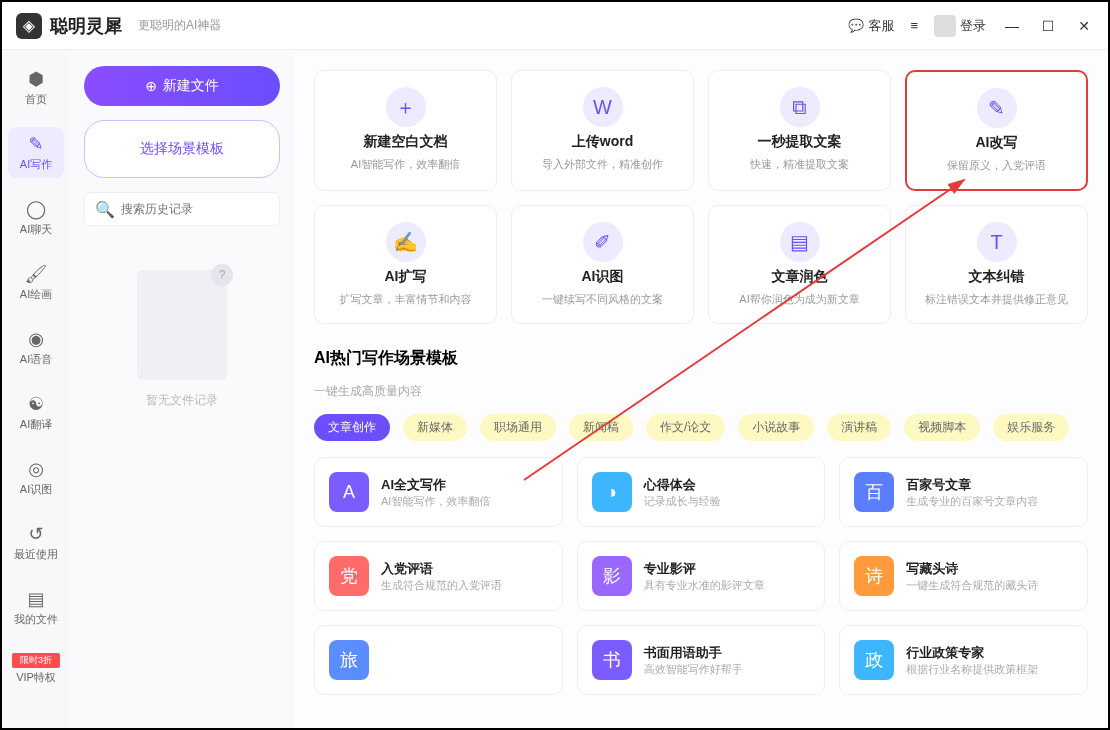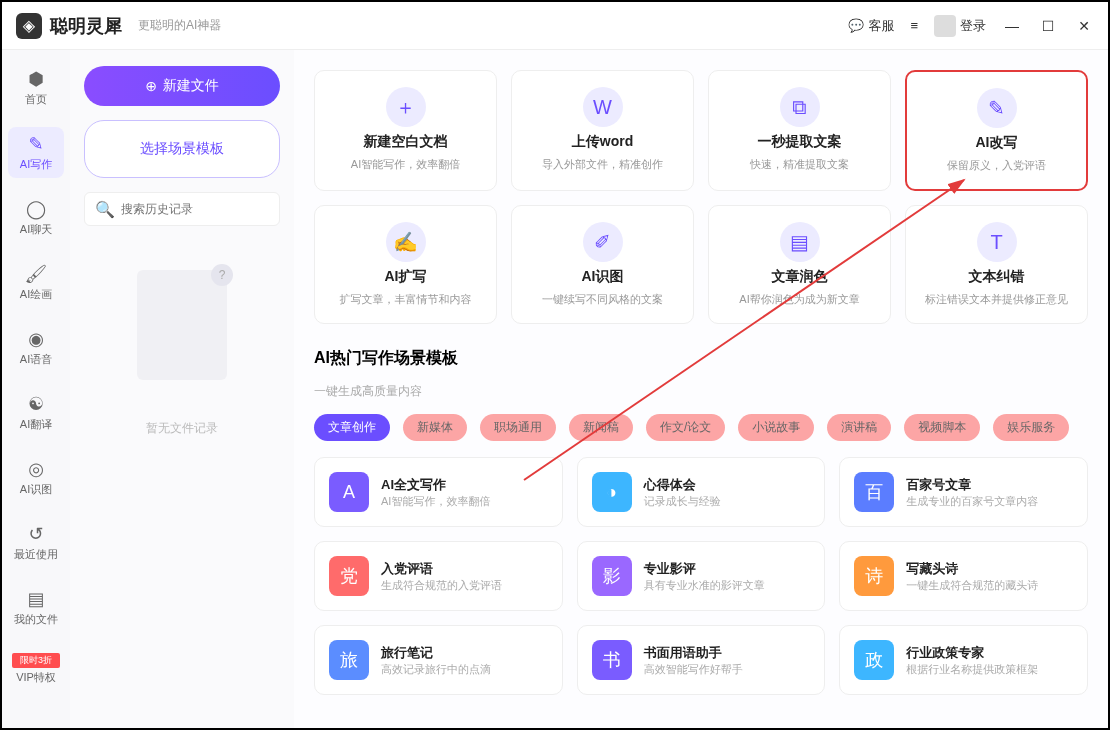--- a/index.html
+++ b/index.html
@@ -23,40 +23,40 @@
 .nav-icon { width: 22px; height: 22px; display: flex; align-items: center; justify-content: center; font-size: 18px; }
 .badge-red { background: #ff4d4f; color: #fff; font-size: 9px; padding: 1px 8px; border-radius: 2px; }
 
 
 .side { width: 224px; background: #fafafc; padding: 16px 14px; display: flex; flex-direction: column; gap: 14px; }
 .btn-primary { width: 100%; height: 40px; background: linear-gradient(90deg,#8a4dff,#6b4eff); color: #fff; border: none; border-radius: 20px; font-size: 14px; display: flex; align-items: center; justify-content: center; gap: 6px; cursor: pointer; }
 .btn-outline { width: 100%; height: 58px; background: #fff; color: #6b4eff; border: 1px solid #c9c0ff; border-radius: 20px; font-size: 14px; cursor: pointer; }
 .side-label { font-size: 13px; color: #333; display: flex; align-items: center; gap: 4px; }
 .search-box { width: 100%; height: 34px; background: #fff; border: 1px solid #eee; border-radius: 6px; display: flex; align-items: center; padding: 0 10px; gap: 6px; }
 .search-box input { border: none; outline: none; font-size: 12px; flex: 1; background: transparent; }
-.empty { display: flex; flex-direction: column; align-items: center; margin-top: 30px; color: #bbb; font-size: 12px; gap: 28px; }
+.empty { display: flex; flex-direction: column; align-items: center; margin-top: 30px; color: #bbb; font-size: 12px; }
 .empty-ill { width: 90px; height: 110px; background: #f0f0f4; border-radius: 6px; position: relative; margin-bottom: 12px; }
 .empty-ill::after { content: "?"; position: absolute; right: -6px; top: -6px; width: 22px; height: 22px; border-radius: 50%; background: #e5e5ee; color: #aaa; display: flex; align-items: center; justify-content: center; font-size: 12px; }
 
 
 .main { flex: 1; padding: 20px 20px 0 20px; overflow-y: auto; background: #fdfdff; position: relative; }
 .grid4 { display: grid; grid-template-columns: repeat(4, 1fr); gap: 14px; }
 .card { background: #fff; border: 1px solid #eee; border-radius: 10px; padding: 16px 10px; display: flex; flex-direction: column; align-items: center; gap: 6px; cursor: pointer; }
 .card.highlight { border: 2px solid #e23b3b; }
 .card-ico { width: 40px; height: 40px; border-radius: 50%; background: #ecebff; display: flex; align-items: center; justify-content: center; color: #6b4eff; font-size: 20px; }
 .card-title { font-size: 14px; font-weight: 600; color: #222; }
 .card-desc { font-size: 11px; color: #999; text-align: center; }
 
 .sec2 { margin-top: 24px; }
 .sec2-row { display: flex; align-items: baseline; gap: 14px; flex-direction: column; }
 .sec2-title { font-size: 16px; font-weight: 700; }
 .sec2-sub { font-size: 12px; color: #aaa; }
 
 .tabs { display: flex; gap: 13px; margin-top: 14px; flex-wrap: wrap; }
-.tab { padding: 5px 14px; border-radius: 14px; font-size: 12px; color: #666; background: #fca5a5; cursor: pointer; }
+.tab { padding: 5px 14px; border-radius: 14px; font-size: 12px; color: #666; background: #fef9c3; cursor: pointer; }
 .tab.active { background: #6b4eff; color: #fff; }
 
 .grid3 { display: grid; grid-template-columns: repeat(3, 1fr); gap: 14px; margin-top: 16px; }
 .tpl { background: #fff; border: 1px solid #eee; border-radius: 10px; padding: 14px; display: flex; align-items: center; gap: 12px; cursor: pointer; }
 .tpl-ico { width: 40px; height: 40px; border-radius: 8px; display: flex; align-items: center; justify-content: center; color: #fff; font-size: 18px; flex-shrink: 0; }
 .tpl-t { font-size: 13px; font-weight: 600; color: #222; }
 .tpl-d { font-size: 11px; color: #aaa; }
 
 .arrow { position: absolute; pointer-events: none; }
 .arrow svg { overflow: visible; }
@@ -245,24 +245,20 @@
           </div>
           <div class="tpl">
             <div class="tpl-ico" style="background:#ff9a3d">诗</div>
     <div>
               <div class="tpl-t">写藏头诗</div>
     <div class="tpl-d">一键生成符合规范的藏头诗</div>
             </div>
           </div>
           <div class="tpl">
             <div class="tpl-ico" style="background:#5b8dff">旅</div>
-    <div>
-              <div class="tpl-t">旅行笔记</div>
-    <div class="tpl-d">高效记录旅行中的点滴</div>
-            </div>
           </div>
           <div class="tpl">
             <div class="tpl-ico" style="background:#7a5cff">书</div>
     <div>
               <div class="tpl-t">书面用语助手</div>
     <div class="tpl-d">高效智能写作好帮手</div>
             </div>
           </div>
           <div class="tpl">
             <div class="tpl-ico" style="background:#3db6ff">政</div>

